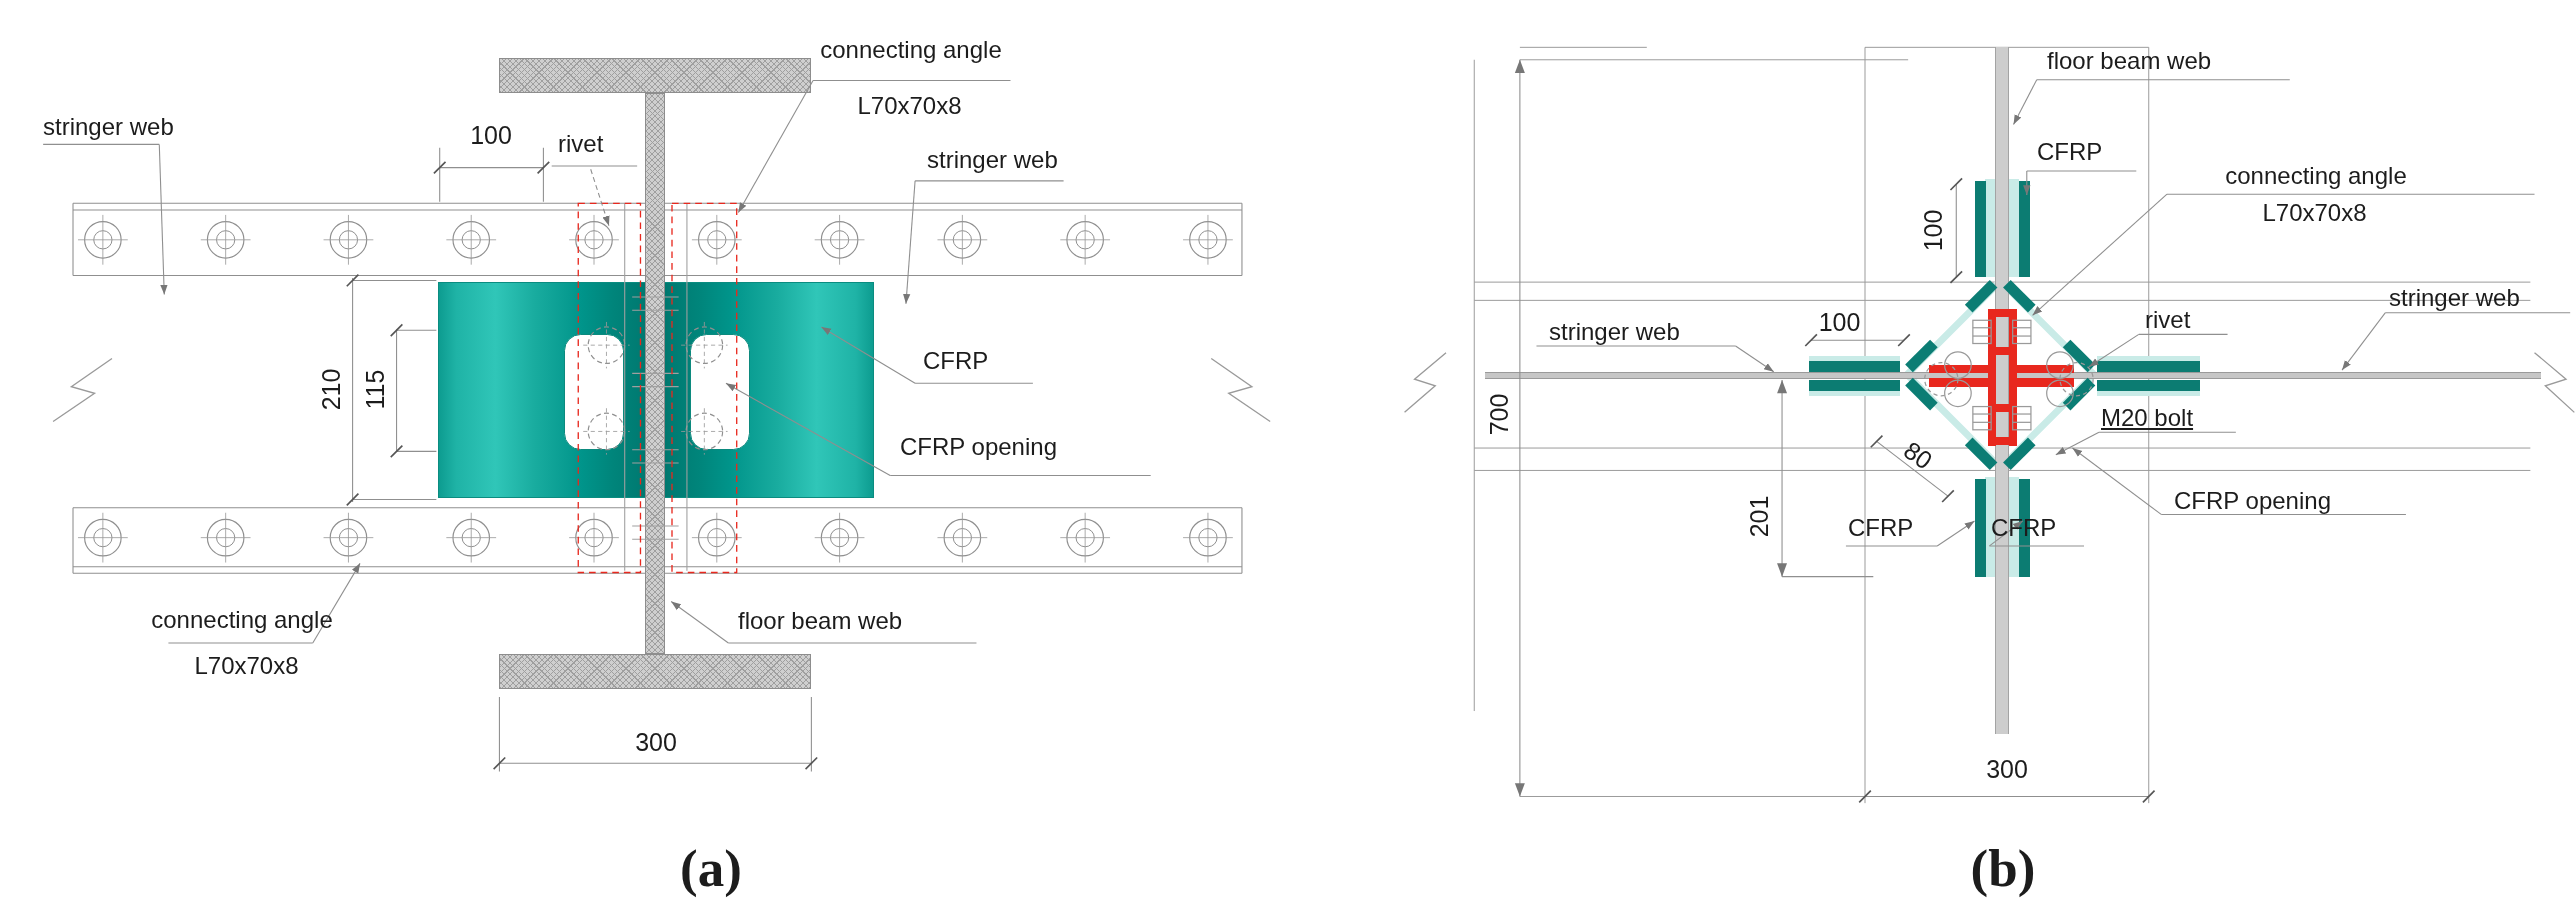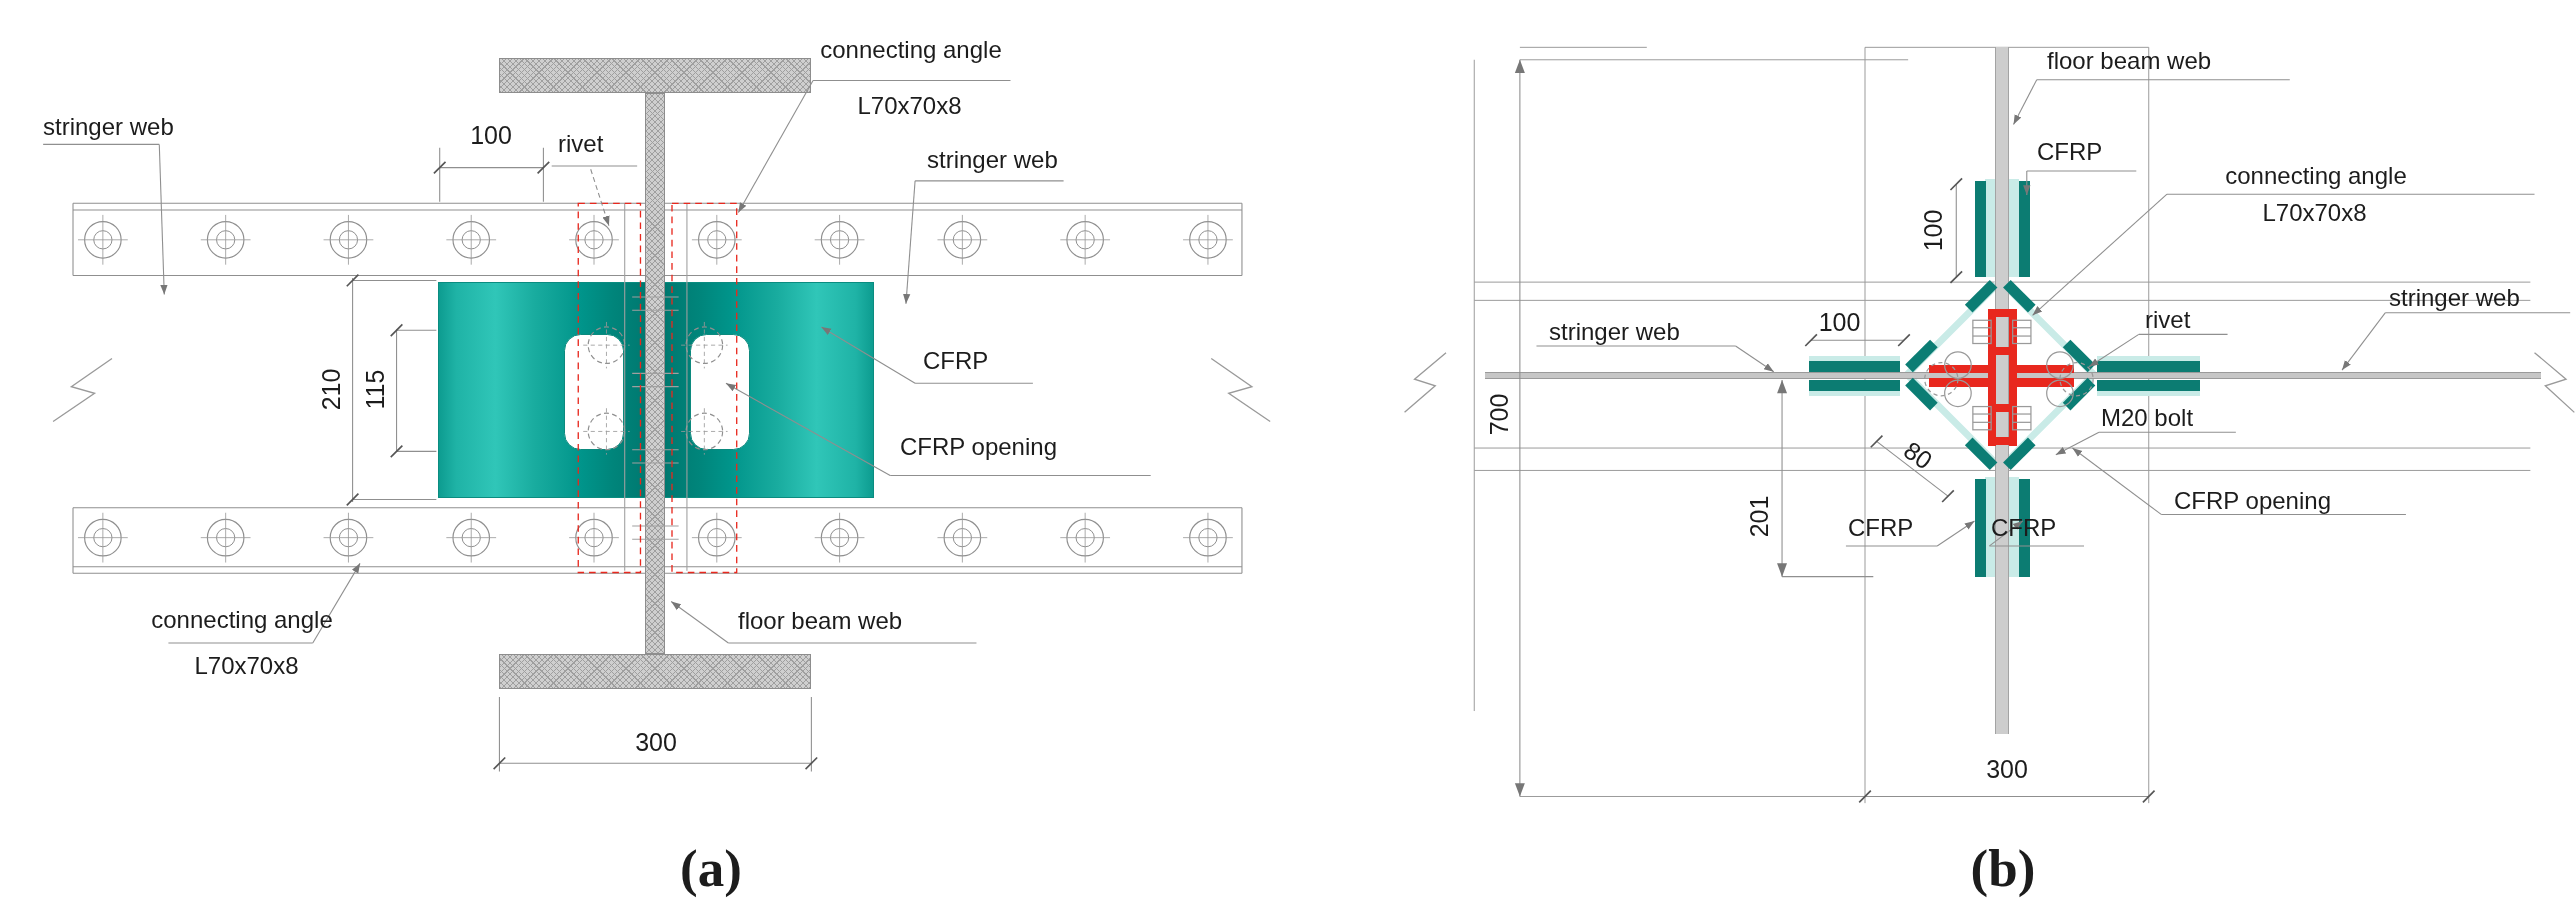--- a/index.html
+++ b/index.html
@@ -376,21 +376,21 @@
   <div class="cap" style="left:653px;top:838px;width:116px;">(a)</div>
 
   <div class="lbl" style="left:2047px;top:48px;">floor beam web</div>
   <div class="lbl" style="left:2037px;top:139px;">CFRP</div>
   <div class="lbl" style="left:2200px;top:163px;width:232px;text-align:center;">connecting angle</div>
   <div class="lbl" style="left:2223px;top:200px;width:183px;text-align:center;">L70x70x8</div>
   <div class="lbl" style="left:1549px;top:319px;">stringer web</div>
   <div class="dim" style="left:1808px;top:310px;width:63px;">100</div>
   <div class="lbl" style="left:2145px;top:307px;">rivet</div>
   <div class="lbl" style="left:2389px;top:285px;">stringer web</div>
-  <div class="lbl" style="left:2101px;top:405px;">M20 bolt</div>
+  <div class="lbl" style="left:2101px;top:405px;text-decoration:underline;">M20 bolt</div>
   <div class="dim rot" style="left:1449px;top:402px;width:100px;">700</div>
   <div class="dim rot" style="left:1892px;top:218px;width:83px;">100</div>
   <div class="dim rot" style="left:1709px;top:504px;width:100px;">201</div>
   <div class="dim" style="left:1885px;top:443px;width:66px;transform:rotate(35deg);">80</div>
   <div class="lbl" style="left:1848px;top:515px;">CFRP</div>
   <div class="lbl" style="left:1991px;top:515px;">CFRP</div>
   <div class="lbl" style="left:2174px;top:488px;">CFRP opening</div>
   <div class="dim" style="left:1957px;top:757px;width:100px;">300</div>
   <div class="cap" style="left:1945px;top:838px;width:116px;">(b)</div>
 </div>

